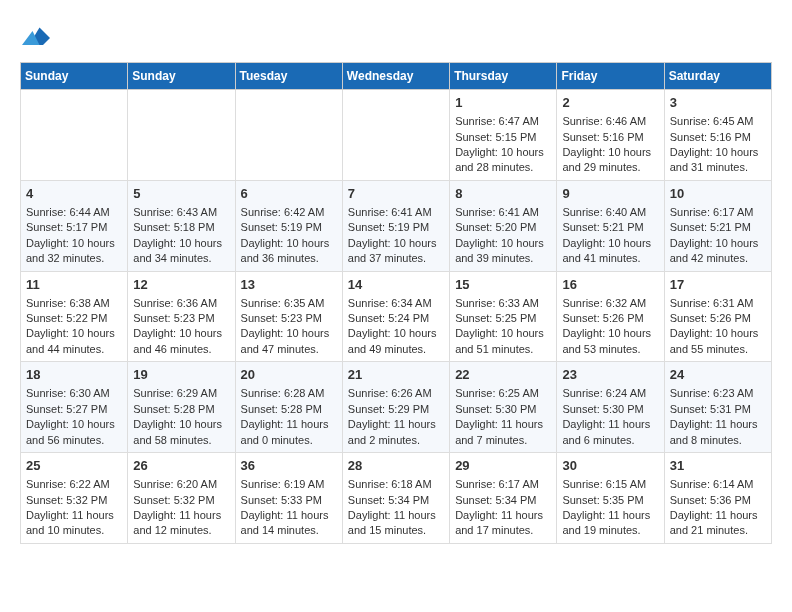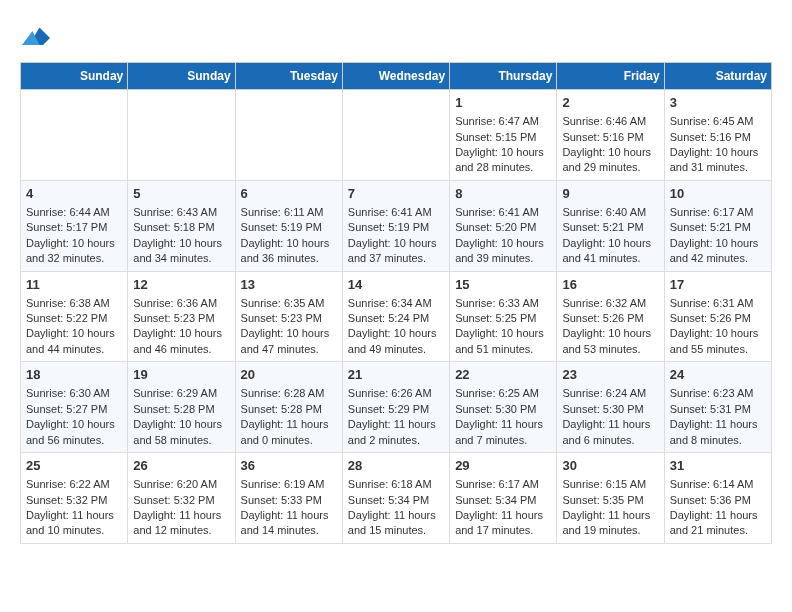--- a/index.html
+++ b/index.html
@@ -50,21 +50,21 @@
     .calendar {
       width: 100%;
       border-collapse: collapse;
       margin-top: 10px;
       font-size: 11px;
     }
     .calendar th {
       background: #1a6ab5;
       color: #fff;
       padding: 6px 4px;
-      text-align: right;
+      text-align: left;
       font-size: 12px;
       font-weight: bold;
       border: 1px solid #ccc;
     }
     .calendar td {
       vertical-align: top;
       padding: 4px 5px;
       border: 1px solid #ddd;
       width: calc(100% / 7);
       min-height: 80px;
@@ -152,21 +152,21 @@
           <div>Daylight: 10 hours and 32 minutes.</div>
         </td>
         <td>
           <span class="day-num">5</span>
           <div>Sunrise: 6:43 AM</div>
           <div>Sunset: 5:18 PM</div>
           <div>Daylight: 10 hours and 34 minutes.</div>
         </td>
         <td>
           <span class="day-num">6</span>
-          <div>Sunrise: 6:11 AM</div>
+          <div>Sunrise: 6:42 AM</div>
           <div>Sunset: 5:19 PM</div>
           <div>Daylight: 10 hours and 36 minutes.</div>
         </td>
         <td>
           <span class="day-num">7</span>
           <div>Sunrise: 6:41 AM</div>
           <div>Sunset: 5:19 PM</div>
           <div>Daylight: 10 hours and 37 minutes.</div>
         </td>
         <td>

